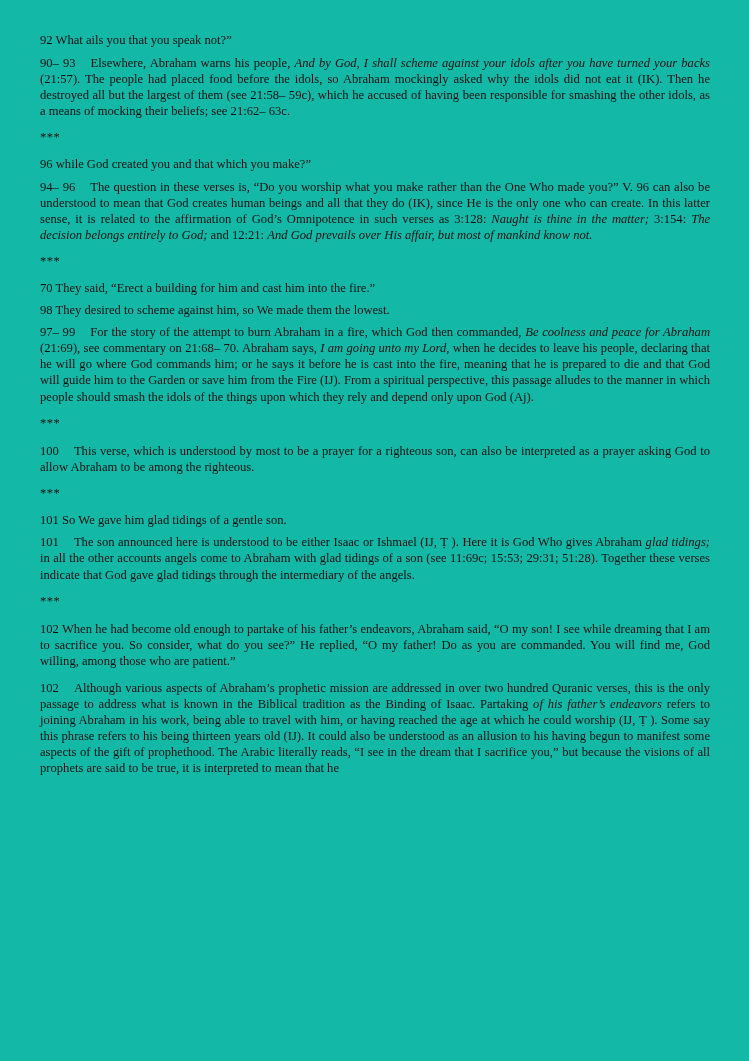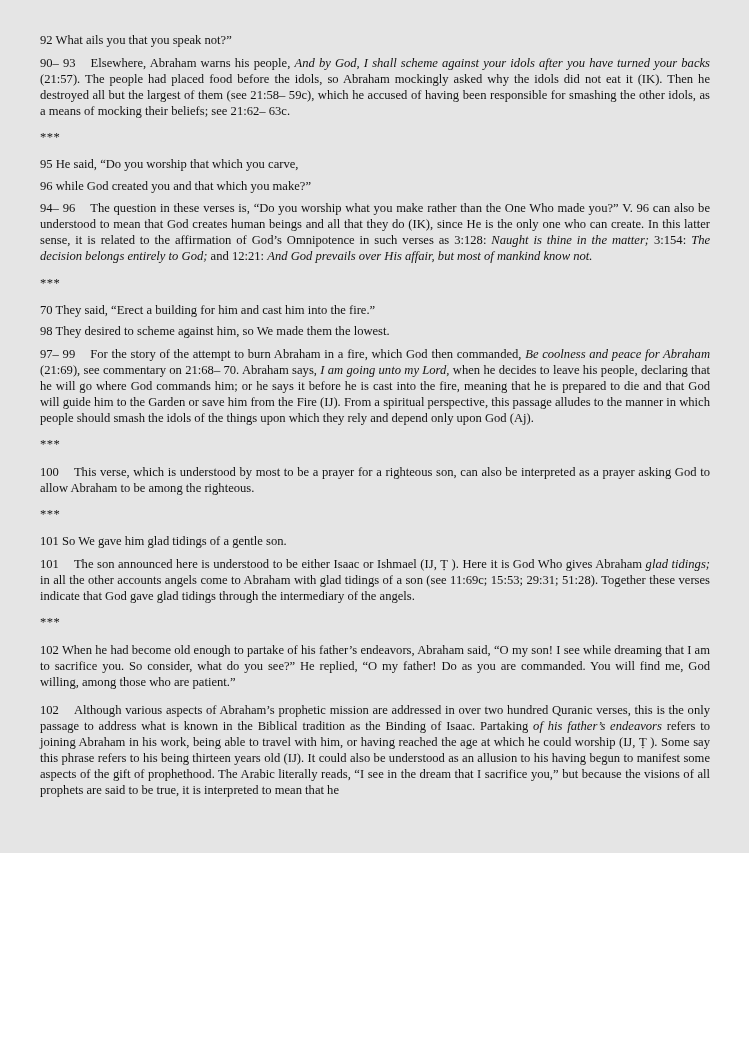--- a/index.html
+++ b/index.html
@@ -11,22 +11,22 @@
   body {
     width: 749px;
     height: 1061px;
     font-family: "Liberation Serif", "DejaVu Serif", serif;
     color: #1a1a1a;
     overflow: hidden;
   }
   .page {
     position: relative;
     width: 749px;
-    height: 853px;
-    background: #e5e5e5;
+    height: 1061px;
+    background: #14b8a6;
     box-sizing: border-box;
     padding: 33px 39px 0 40px;
   }
   .content {
     width: 670px;
   }
   
   .verse {
     font-size: 12.6px;
     line-height: 15px;
@@ -66,21 +66,20 @@
 </head>
 <body>
 
 <div class="page">
   <div class="content" id="content-root">
       <p class="verse">92 What ails you that you speak not?”</p>
       <p class="commentary"><span class="ref">90– 93</span><span class="gap"></span><span>Elsewhere, Abraham warns his people, </span><i>And by God, I shall scheme against your idols after you have turned your backs</i><span> (21:57). The people had placed food before the idols, so Abraham mockingly asked why the idols did not eat it (IK). Then he destroyed all but the largest of them (see 21:58– 59c), which he accused of having been responsible for smashing the other idols, as a means of mocking their beliefs; see 21:62– 63c.</span></p>
       <div class="spacer-sm"></div>
       <p class="sep">***</p>
       <div class="spacer-sm"></div>
-      <p class="verse">95 He said, “Do you worship that which you carve,</p>
       <p class="verse">96 while God created you and that which you make?”</p>
       <p class="commentary"><span class="ref">94– 96</span><span class="gap"></span><span>The question in these verses is, “Do you worship what you make rather than the One Who made you?” V. 96 can also be understood to mean that God creates human beings and all that they do (IK), since He is the only one who can create. In this latter sense, it is related to the affirmation of God’s Omnipotence in such verses as 3:128: </span><i>Naught is thine in the matter;</i><span> 3:154: </span><i>The decision belongs entirely to God;</i><span> and 12:21: </span><i>And God prevails over His affair, but most of mankind know not.</i></p>
       <div class="spacer-sm"></div>
       <p class="sep">***</p>
       <div class="spacer-sm"></div>
       <p class="verse">70 They said, “Erect a building for him and cast him into the fire.”</p>
       <p class="verse">98 They desired to scheme against him, so We made them the lowest.</p>
       <p class="commentary"><span class="ref">97– 99</span><span class="gap"></span><span>For the story of the attempt to burn Abraham in a fire, which God then commanded, </span><i>Be coolness and peace for Abraham</i><span> (21:69), see commentary on 21:68– 70. Abraham says, </span><i>I am going unto my Lord,</i><span> when he decides to leave his people, declaring that he will go where God commands him; or he says it before he is cast into the fire, meaning that he is prepared to die and that God will guide him to the Garden or save him from the Fire (IJ). From a spiritual perspective, this passage alludes to the manner in which people should smash the idols of the things upon which they rely and depend only upon God (Aj).</span></p>
       <div class="spacer-sm"></div>
       <p class="sep">***</p>

